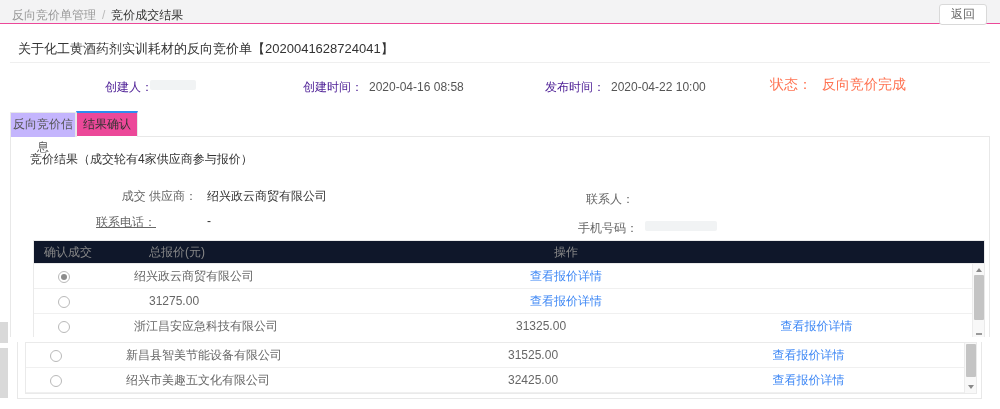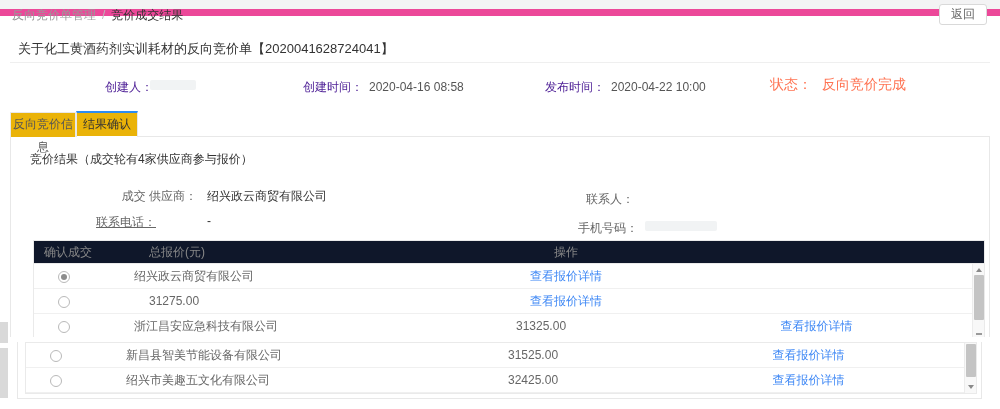--- a/index.html
+++ b/index.html
@@ -5,22 +5,22 @@
   * { margin:0; padding:0; box-sizing:border-box; }
   html,body { width:1000px; height:409px; }
   body {
     position:relative; background:#fff; overflow:hidden;
     font-family:"Liberation Sans","DejaVu Sans",sans-serif;
     font-size:12px; color:#666;
   }
   .abs { position:absolute; }
 
   
-  .topbar { position:absolute; left:0; top:0; width:1000px; height:16px;
-            background:#f3f3f4; border-bottom:7px solid #ec4899; }
+  .topbar { position:absolute; left:0; top:0; width:1000px; height:24px;
+            background:#f3f3f4; border-bottom:1px solid #ec4899; }
   .breadcrumb { position:absolute; left:12px; top:7px; font-size:12px; }
   .bc-parent { color:#999; cursor:pointer; }
   .bc-sep { color:#bbb; margin:0 6px; }
   .bc-current { color:#333; }
   .back-btn { position:absolute; right:13px; top:4px; height:21px; line-height:19px;
               padding:0 11px; background:#fff; border:1px solid #d9d9d9; border-radius:3px;
               color:#666; font-size:12px; cursor:pointer; }
 
   .title { position:absolute; left:18px; top:40px; font-size:13px; color:#333; }
   .divider1 { position:absolute; left:10px; top:62px; width:980px; height:1px; background:#efefef; }
@@ -30,24 +30,24 @@
   .info-value { color:#555; margin-left:6px; }
   .f-creator { position:absolute; left:105px; top:79px; }
   .f-created { position:absolute; left:303px; top:79px; }
   .f-published { position:absolute; left:545px; top:79px; }
   .status { position:absolute; left:770px; top:76px; font-size:14px; color:#ff7352; }
   .status .info-value { color:#ff7352; margin-left:10px;margin-top:40px; }
   .smudge { background:#f1f3f4; border-radius:2px; }
 
   
   .tab-inactive { position:absolute; left:10px; top:112px; width:66px; height:25px;
-                  line-height:23px; text-align:center; background:#eab308;
+                  line-height:23px; text-align:center; background:#c4b5fd;
                   border:1px solid #e8e8e8; border-bottom:none; color:#555; cursor:pointer; z-index:2; }
   .tab-active { position:absolute; left:76px; top:111px; width:62px; height:26px;
-                line-height:22px; text-align:center; background:#eab308;
+                line-height:22px; text-align:center; background:#ec4899;
                 border-left:1px solid #e8e8e8; border-right:1px solid #e8e8e8;
                 border-top:2px solid #2d8cf0; color:#333; cursor:pointer; z-index:2; }
   .tabline { position:absolute; left:10px; top:136px; width:980px; height:1px; background:#e8e8e8; }
   .tabline-gap { position:absolute; left:77px; top:136px; width:60px; height:1px; background:#fff; z-index:3; }
 
   
   .card-l-up { position:absolute; left:10px; top:136px; width:1px; height:201px; background:#e8e8e8; }
   .card-r-up { position:absolute; left:989px; top:136px; width:1px; height:201px; background:#e8e8e8; }
   .card-l-lo { position:absolute; left:17px; top:342px; width:1px; height:57px; background:#e8e8e8; z-index:5; }
   .card-r-lo { position:absolute; left:981px; top:342px; width:1px; height:57px; background:#e8e8e8; z-index:5; }

